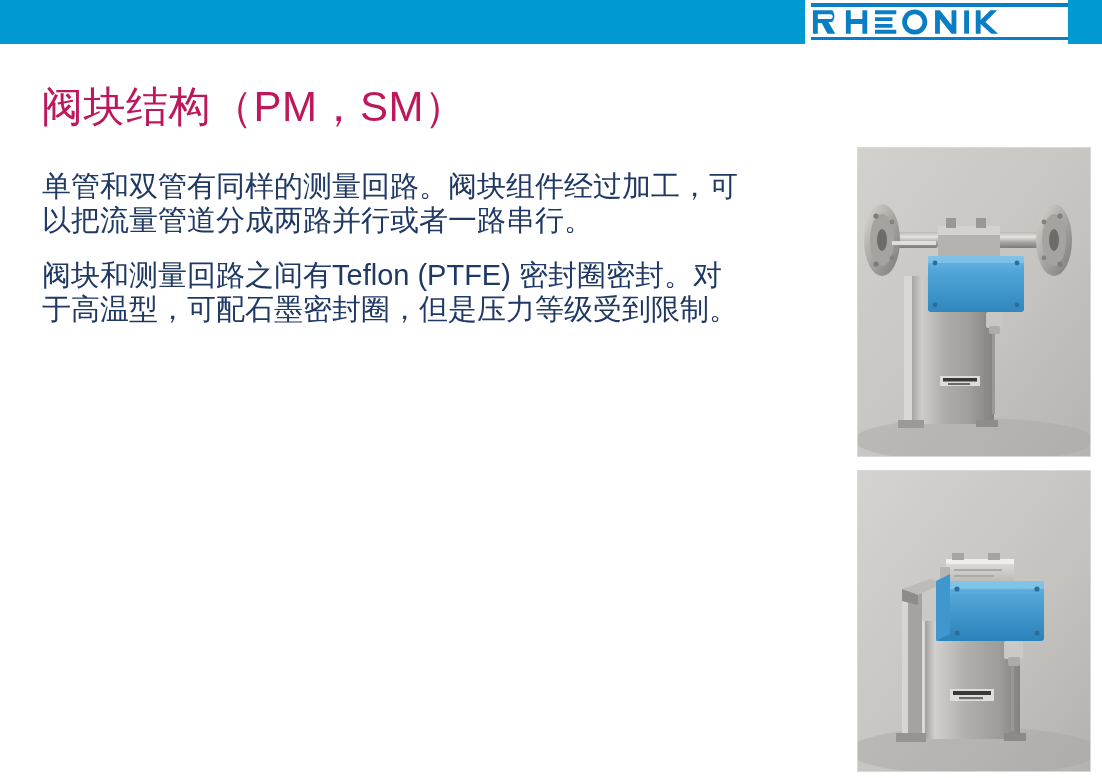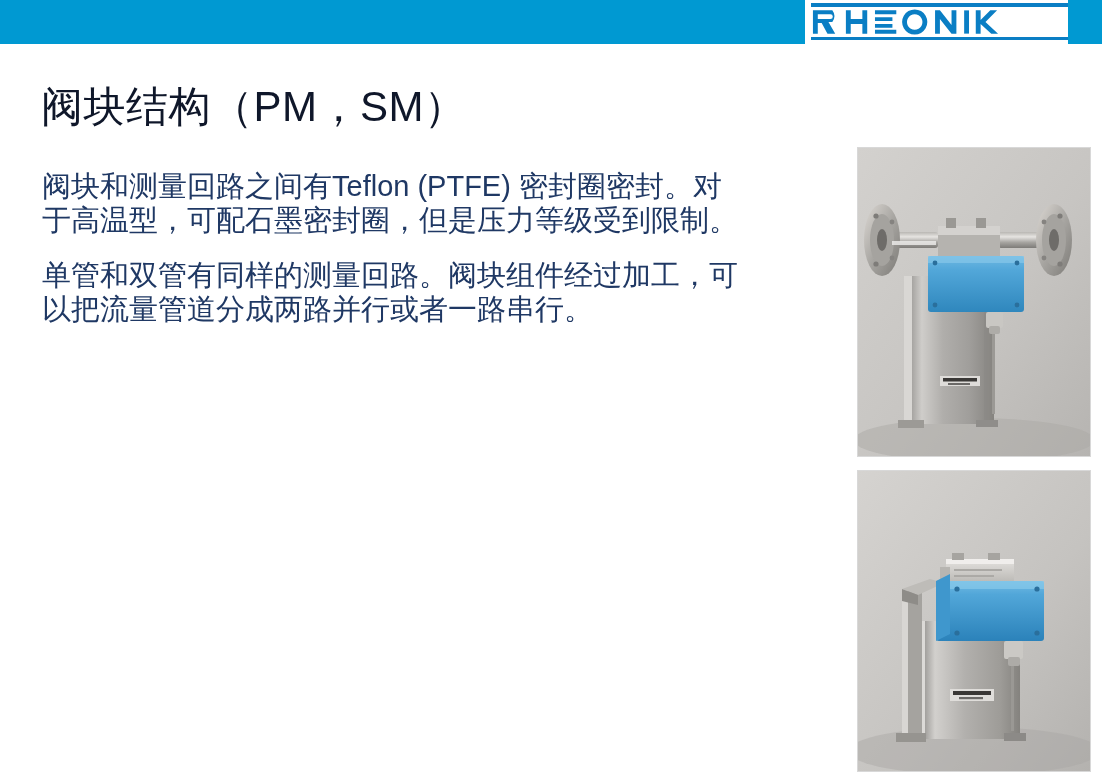--- a/index.html
+++ b/index.html
@@ -60,21 +60,21 @@
     background: #0099d2;
   }
 
   
   .slide-title {
     position: absolute;
     left: 41px;
     top: 83px;
     font-size: 42px;
     line-height: 1.15;
-    color: #0f172a;
+    color: #be185d;
     letter-spacing: 0.5px;
     white-space: nowrap;
     font-weight: normal;
     margin: 0;
   }
 
   
   .body-col {
     position: absolute;
     left: 42px;
@@ -139,22 +139,22 @@
       </svg>
     </div>
     <div class="logo-rule bottom"></div>
     <div class="logo-blue-square"></div>
   </div>
 </div>
 
 <h1 class="slide-title">阀块结构（PM，SM）</h1>
 
 <div class="body-col">
+  <p class="para">单管和双管有同样的测量回路。阀块组件经过加工，可以把流量管道分成两路并行或者一路串行。</p>
   <p class="para">阀块和测量回路之间有Teflon (PTFE) 密封圈密封。对于高温型，可配石墨密封圈，但是压力等级受到限制。</p>
-  <p class="para">单管和双管有同样的测量回路。阀块组件经过加工，可以把流量管道分成两路并行或者一路串行。</p>
 </div>
 
 <div class="photo" id="photo-1">
   <svg viewBox="0 0 232 308" preserveAspectRatio="none" aria-hidden="true">
     <defs>
       <linearGradient id="bg1" x1="0" y1="0" x2="1" y2="1">
         <stop offset="0" stop-color="#d3d1ce"></stop>
         <stop offset="0.55" stop-color="#c7c5c2"></stop>
         <stop offset="1" stop-color="#b6b4b1"></stop>
       </linearGradient>

